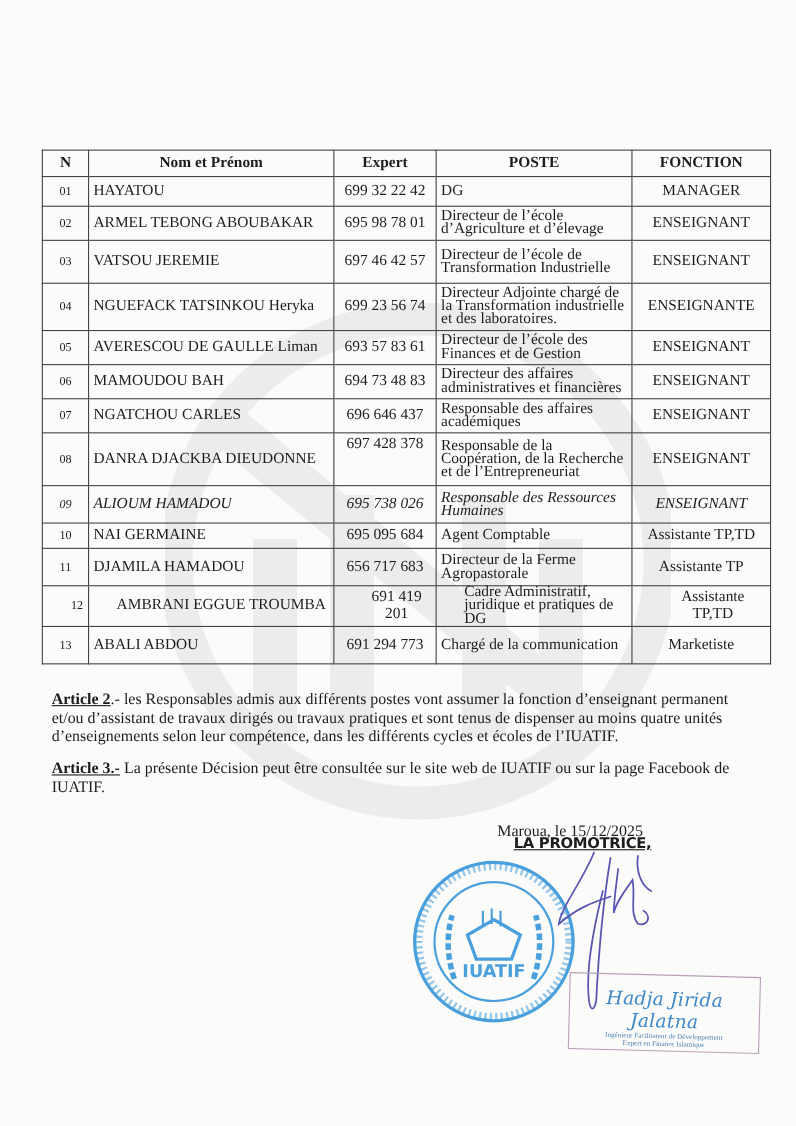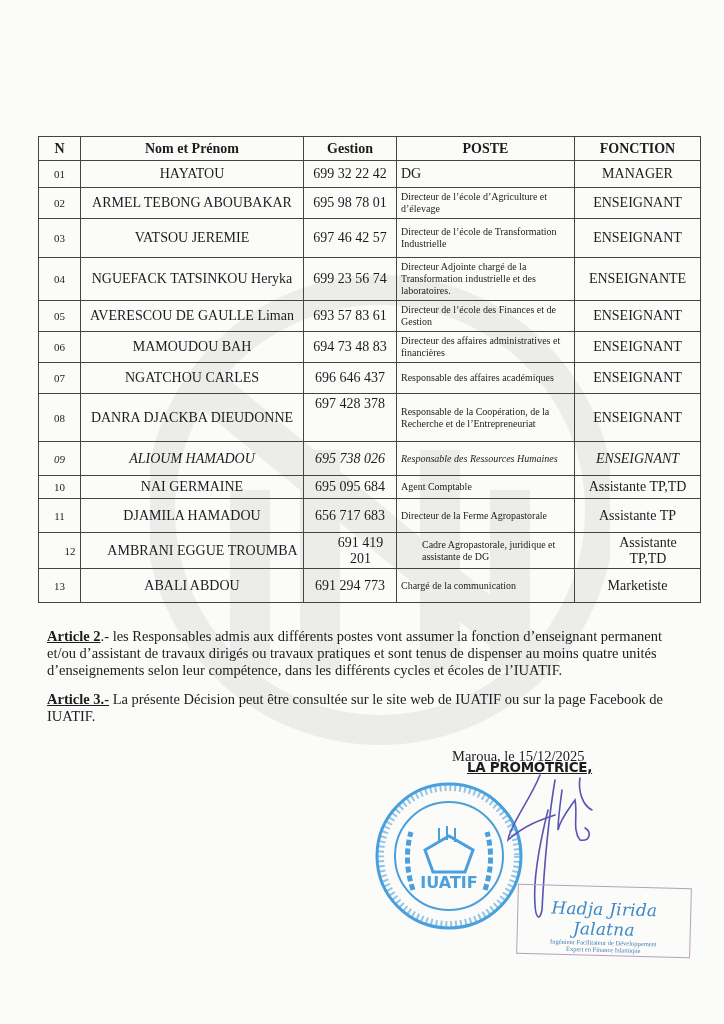--- a/index.html
+++ b/index.html
@@ -29,23 +29,23 @@
   }
   table.roster th {
     font-weight: bold; font-size: 14px; text-align: center; height: 23px;
   }
   col.c-n { width: 42px; }
   col.c-nom { width: 223px; }
   col.c-contact { width: 93px; }
   col.c-poste { width: 178px; }
   col.c-fonction { width: 126px; }
   td.n { font-size: 11px; text-align: center; vertical-align: top; padding-top: 4px; }
-  td.nom { font-size: 14px; text-align: center; }
+  td.nom { font-size: 14px; }
   td.contact { font-size: 14px; text-align: center; }
-  td.poste { font-size: 10px; line-height: 12px; }
+  td.poste { font-size: 14px; line-height: 12px; }
   td.poste.big { font-size: 14px; }
   td.fonction { font-size: 14px; text-align: center; }
   tr.r1 td { height: 26px; }
   tr.r2 td { height: 30px; }
   tr.r3 td { height: 38px; }
   tr.r4 td { height: 42px; }
   tr.r5 td { height: 30px; }
   tr.r6 td { height: 30px; }
   tr.r7 td { height: 30px; }
   tr.r8 td { height: 45px; }
@@ -112,21 +112,21 @@
     <col class="c-n">
       <col class="c-nom">
       <col class="c-contact">
       <col class="c-poste">
       <col class="c-fonction">
   </colgroup>
   <thead>
     <tr>
       <th>N</th>
       <th>Nom et Prénom</th>
-      <th>Gestion</th>
+      <th>Expert</th>
       <th>POSTE</th>
       <th>FONCTION</th>
     </tr>
   </thead>
   <tbody>
     <tr class="r1">
       <td class="n">01</td>
       <td class="nom">HAYATOU</td>
       <td class="contact">699 32 22 42</td>
       <td class="poste big">DG</td>
@@ -199,21 +199,21 @@
       <td class="n">11</td>
       <td class="nom">DJAMILA HAMADOU</td>
       <td class="contact">656 717 683</td>
       <td class="poste">Directeur de la Ferme Agropastorale</td>
       <td class="fonction">Assistante TP</td>
     </tr>
     <tr class="r12">
       <td class="n">12</td>
       <td class="nom">AMBRANI EGGUE TROUMBA</td>
       <td class="contact">691 419 201</td>
-      <td class="poste">Cadre Agropastorale, juridique et assistante de DG</td>
+      <td class="poste">Cadre Administratif, juridique et pratiques de DG</td>
       <td class="fonction">Assistante TP,TD</td>
     </tr>
     <tr class="r13">
       <td class="n">13</td>
       <td class="nom">ABALI ABDOU</td>
       <td class="contact">691 294 773</td>
       <td class="poste">Chargé de la communication</td>
       <td class="fonction">Marketiste</td>
     </tr>
   </tbody>

